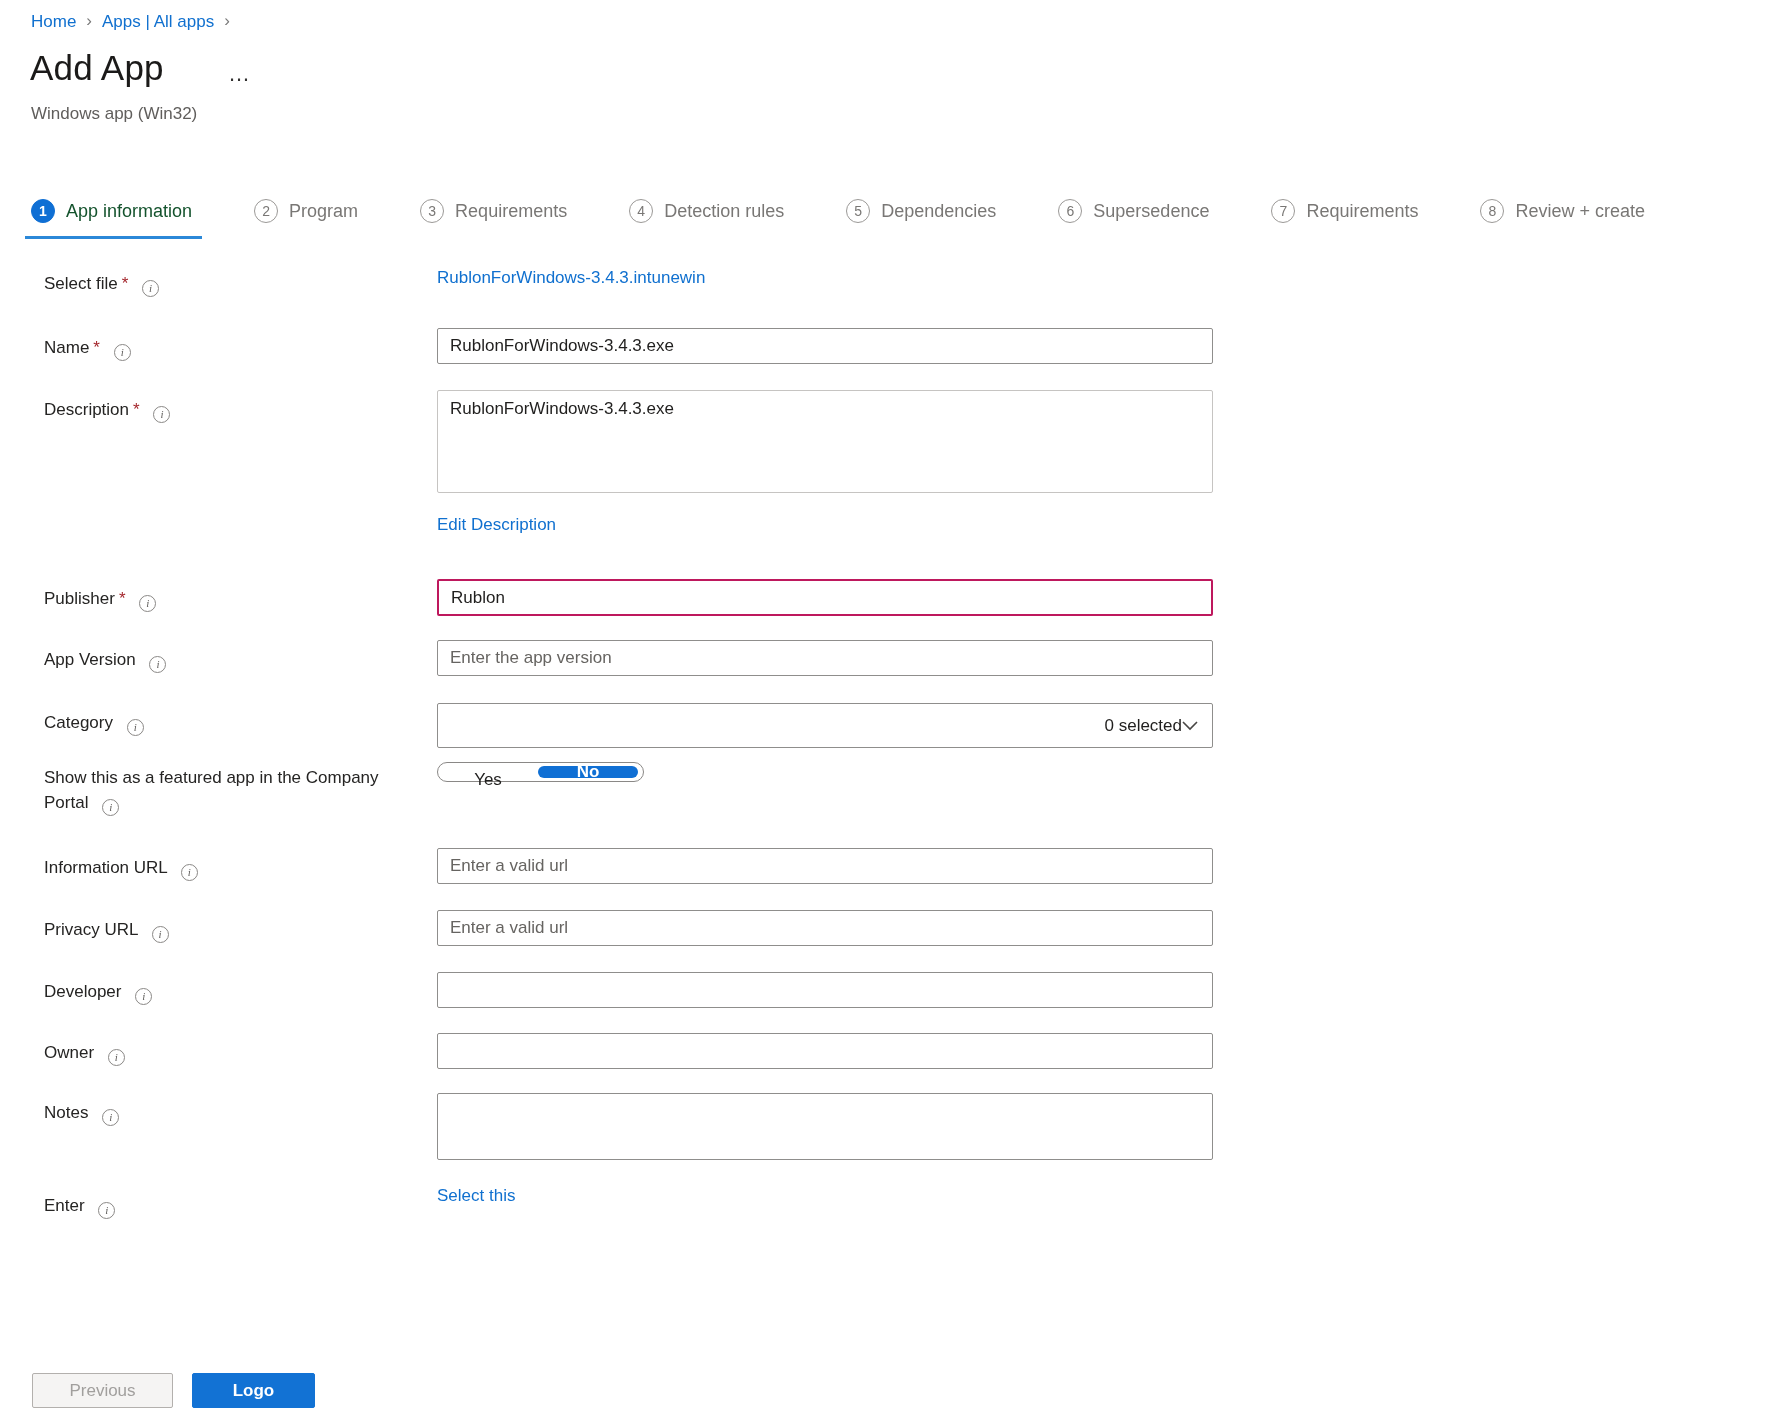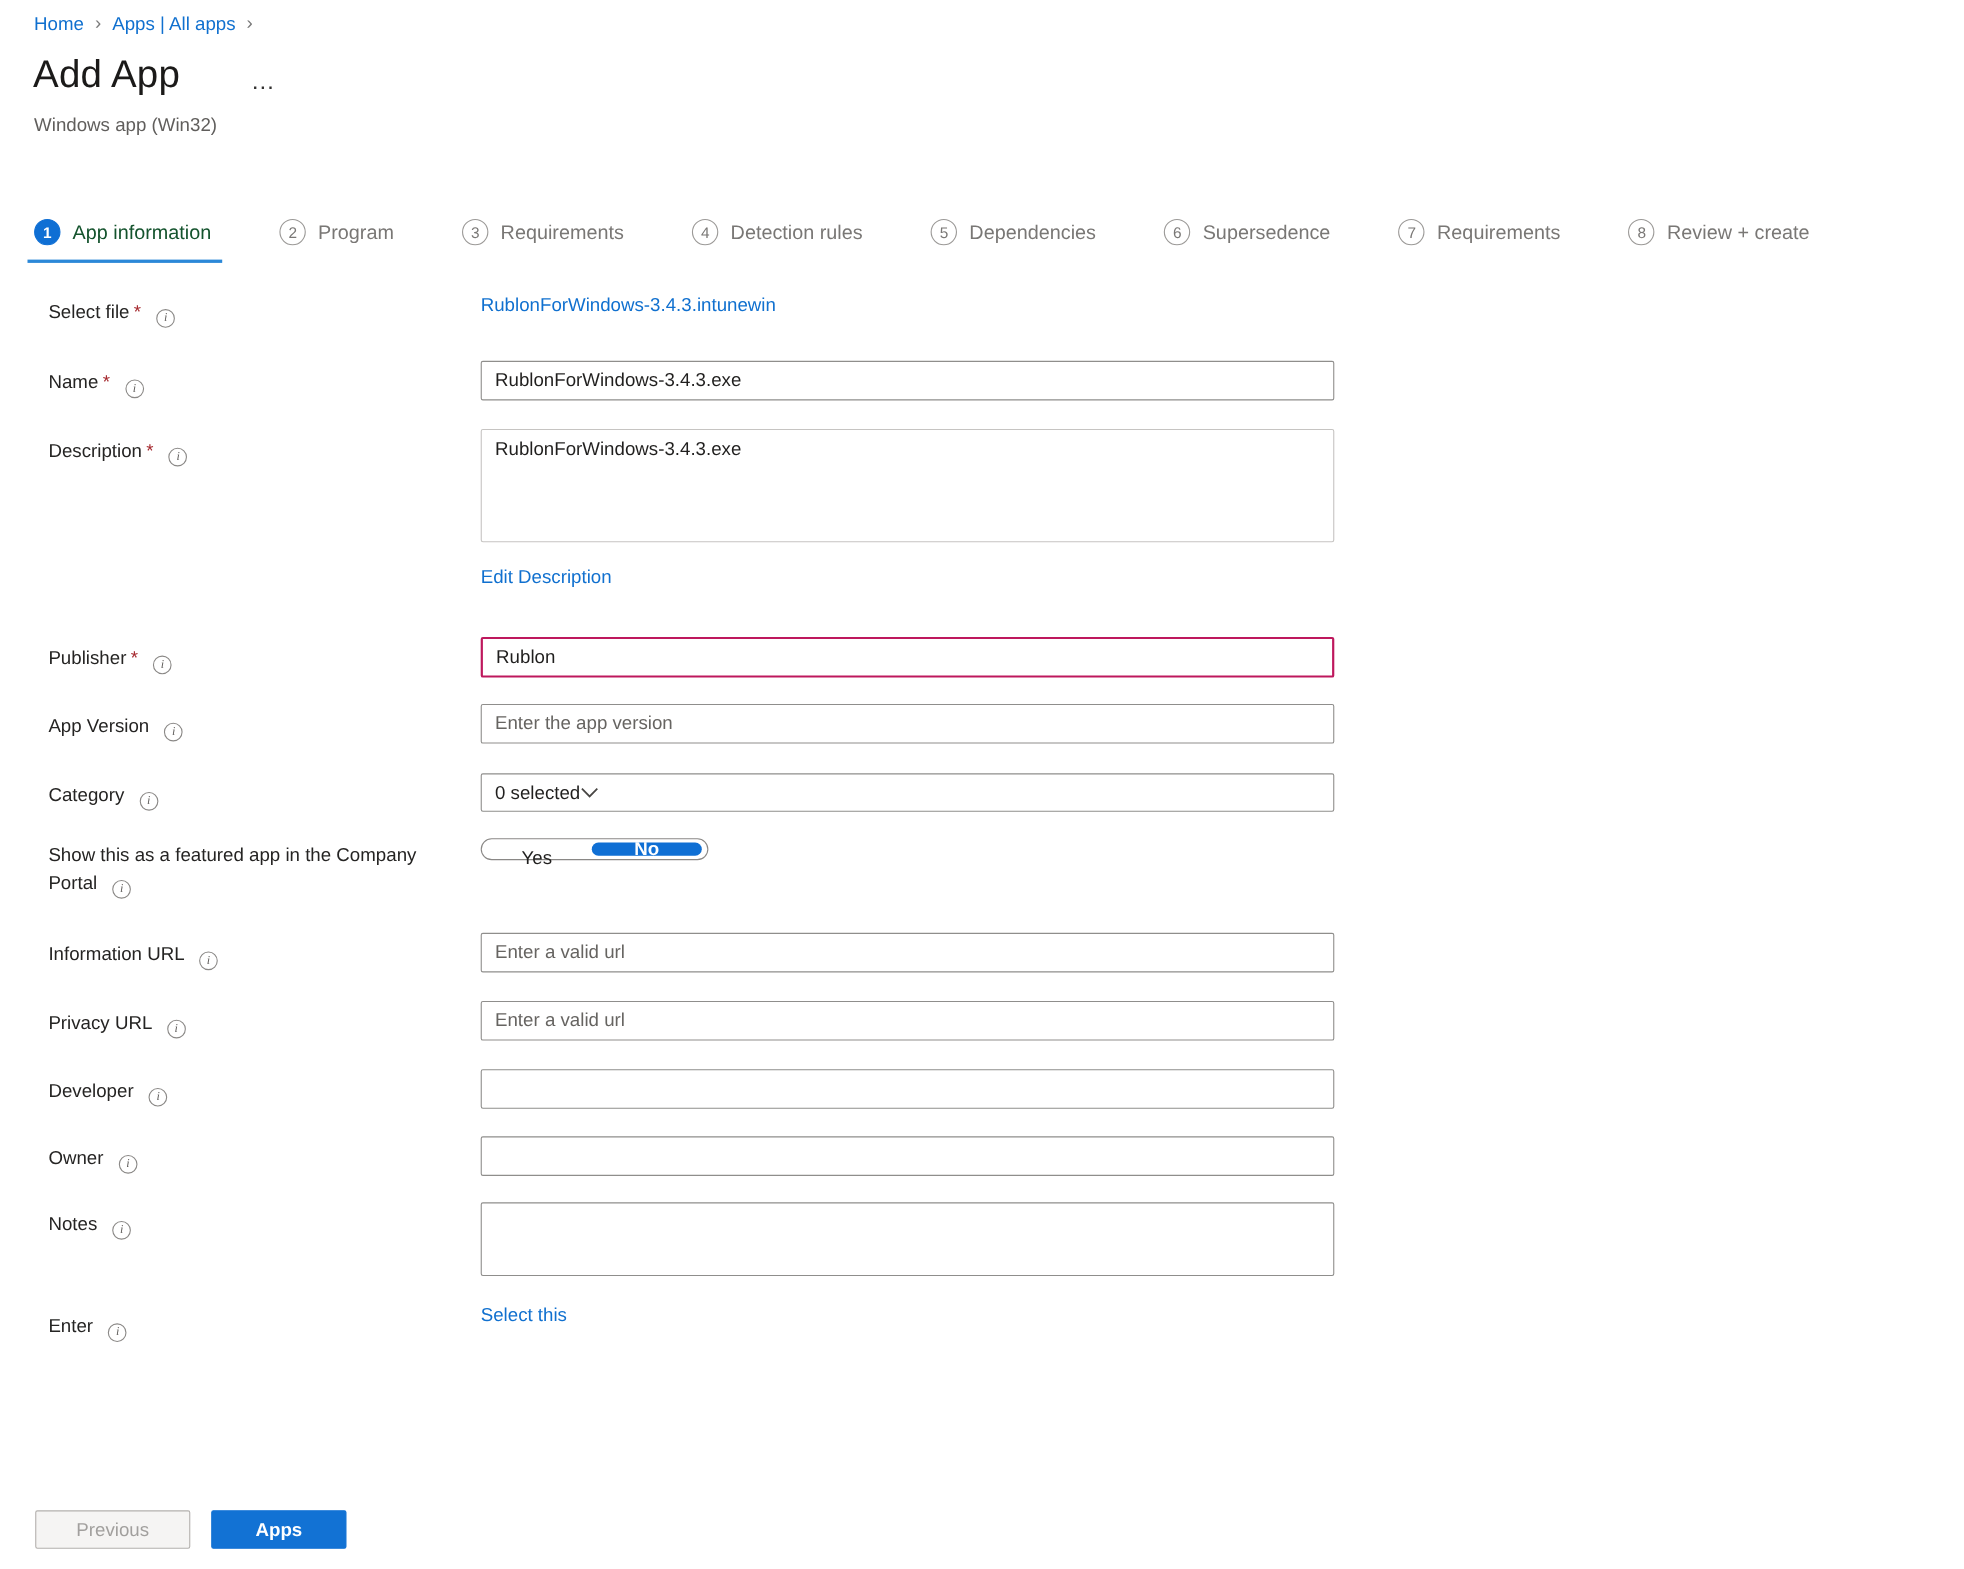--- a/index.html
+++ b/index.html
@@ -31,21 +31,21 @@
   .req { color:#a4262c; margin-left:4px; }
   .info { display:inline-flex; width:17px; height:17px; box-sizing:border-box; border-radius:50%; border:1px solid #8a8886; color:#605e5c; font-size:11px; line-height:1; align-items:center; justify-content:center; margin-left:9px; vertical-align:-3px; font-style:italic; font-family:"Liberation Serif",serif; cursor:pointer; }
   .control { position:absolute; left:437px; }
   .tinput { width:776px; height:36px; box-sizing:border-box; border:1px solid #8f8e8c; border-radius:2px; font-size:17px; padding:0 12px; color:#201f1e; background:#fff; font-family:inherit; }
   .tinput::placeholder, textarea::placeholder { color:#666461; opacity:1; }
   .tarea { width:776px; box-sizing:border-box; border:1px solid #c6c4c2; border-radius:2px; font-size:17px; padding:8px 12px; color:#201f1e; font-family:inherit; resize:none; }
   #description-textarea { height:103px; }
   #notes-textarea { height:67px; border-color:#8f8e8c; }
   #publisher-input { border:2px solid #be185d; height:37px; }
   .link { color:#1070cf; font-size:17px; text-decoration:none; cursor:pointer; display:inline-block; }
-  .select { width:776px; height:35px; box-sizing:border-box; border:1px solid #8f8e8c; border-radius:2px; background:#fff; display:flex; align-items:center; justify-content:flex-start; padding:0 14px 0 12px; font-size:17px; cursor:pointer; }
+  .select { width:776px; height:45px; box-sizing:border-box; border:1px solid #8f8e8c; border-radius:2px; background:#fff; display:flex; align-items:center; justify-content:flex-end; padding:0 14px 0 12px; font-size:17px; cursor:pointer; }
 
   
   .toggle { position:absolute; left:437px; width:207px; height:20px; box-sizing:border-box; border:1px solid #8a8886; border-radius:18px; background:#fff; }
   .toggle .yes { position:absolute; left:0; top:0; width:100px; height:34px; display:flex; align-items:center; justify-content:center; font-size:17px; color:#201f1e; cursor:pointer; }
   .toggle .no { position:absolute; left:100px; top:3px; right:5px; bottom:3px; background:#0f6fd4; border-radius:15px; color:#fff; display:flex; align-items:center; justify-content:center; font-size:17px; font-weight:700; cursor:pointer; }
 
   
   .btn { font-family:inherit; font-size:17px; border-radius:2px; cursor:pointer; }
   .btn-prev { position:absolute; left:32px; top:1373px; width:141px; height:35px; background:#f5f4f3; border:1px solid #b3b0ad; color:#a19f9d; }
   .btn-next { position:absolute; left:192px; top:1373px; width:123px; height:35px; background:#1272d4; border:1px solid #1272d4; color:#fff; font-weight:700; }
@@ -241,15 +241,15 @@
         <span class="info">i</span>
       </div>
       <div class="control" style="top:0">
         <a class="link">Select this</a>
       </div>
     </div>
 
   </div>
 
   <button class="btn btn-prev" disabled="">Previous</button>
-  <button class="btn btn-next">Apps</button>
+  <button class="btn btn-next">Logo</button>
 
 </div>
 
 </body></html>

